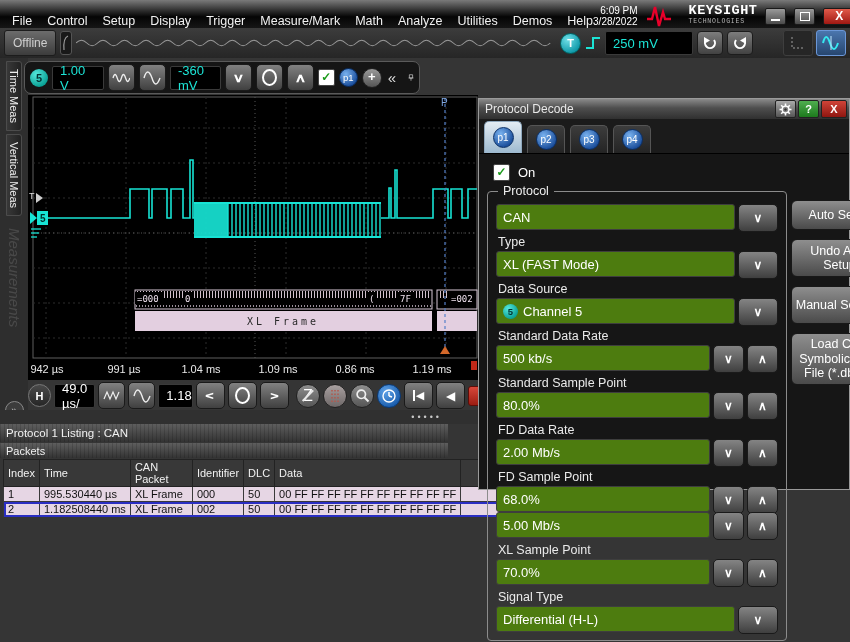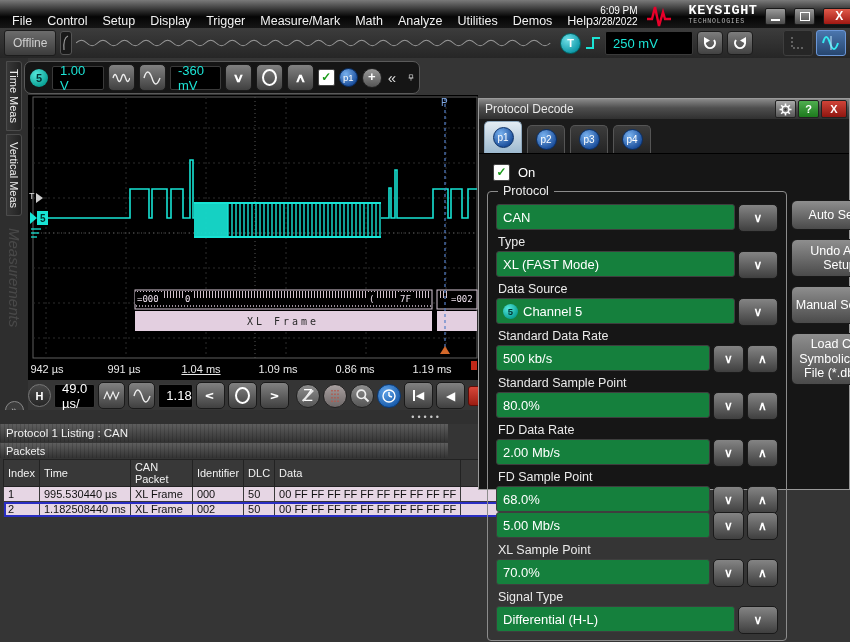--- a/index.html
+++ b/index.html
@@ -127,21 +127,21 @@
     background:linear-gradient(#3c3c3c,#242424);display:flex;align-items:center;justify-content:center;}
   .ptab.active{height:31px;background:linear-gradient(#e4edf4,#9db9cf);border-color:#8fa8bd;}
   .ptab .pcircle{width:19px;height:19px;font-size:10px;}
   #panel-body{position:relative;height:489px;padding:6px;box-sizing:border-box;}
   #on-row{display:flex;align-items:center;gap:8px;color:#fff;font-size:13px;margin:4px 0 10px 8px;}
   #proto-group{position:relative;border:1px solid #8c8c8c;border-radius:4px;width:300px;
     padding:12px 8px 8px;box-sizing:border-box;margin-left:2px;}
   #proto-legend{position:absolute;top:-8px;left:10px;background:#161616;padding:0 5px;color:#eee;font-size:12.5px;}
   .fld-label{color:#eaeaea;font-size:12.5px;margin:5px 0 2px 2px;}
   .fld-ctrl{display:flex;gap:3px;height:26px;}
-  .valbox{flex:1;background:#15803d;border:1px solid #3e3e3e;border-radius:3px;color:#fff;font-size:13px;
+  .valbox{flex:1;background:#4d7c0f;border:1px solid #3e3e3e;border-radius:3px;color:#fff;font-size:13px;
     display:flex;align-items:center;padding-left:6px;gap:5px;overflow:hidden;white-space:nowrap;}
   .sbtn{height:26px;border:1px solid #1a1a1a;border-radius:5px;background:linear-gradient(#848484,#3f3f3f);
     color:#fff;display:flex;align-items:center;justify-content:center;font-weight:bold;font-size:12px;flex:none;}
   .sbtn.dd{width:38px;}
   .sbtn.sp{width:29px;}
   .badge{width:15px;height:15px;border-radius:50%;background:radial-gradient(circle at 35% 30%,#55e8dc,#089e92 75%);
     color:#033;font-size:9.5px;font-weight:bold;display:flex;align-items:center;justify-content:center;flex:none;}
   #panel-btns{position:absolute;left:312px;top:46px;width:52px;}
   .panelbtn{width:97px;border:1px solid #181818;border-radius:6px;background:linear-gradient(#8e8e8e,#4a4a4a);
     color:#fff;font-size:12.5px;text-align:center;display:flex;align-items:center;justify-content:center;
@@ -378,21 +378,21 @@
           <text x="413" y="11" fill="#7fa6e0" font-size="10">P</text>
           <polygon points="412,259 422,259 417,251" fill="#d4682a"></polygon>
         </g>
     </svg>
   </div>
 
   <div id="axisrow">
     <div id="axis-redmark"></div>
   <div class="axis-tick" style="left: 19px;">942 µs</div>
       <div class="axis-tick" style="left: 96px;">991 µs</div>
-      <div class="axis-tick" style="left: 173px; text-decoration: underline;">1.04 ms</div>
+      <div class="axis-tick" style="left: 173px;">1.04 ms</div>
       <div class="axis-tick" style="left: 250px;">1.09 ms</div>
       <div class="axis-tick" style="left: 327px;">0.86 ms</div>
       <div class="axis-tick" style="left: 404px;">1.19 ms</div>
     </div>
 
   <div id="hbar">
     <div class="circlebtn">H</div>
     <div class="blackbox" id="hb-timebase">49.0 µs/</div>
     <div class="sqbtn">
       <svg width="18" height="12" viewBox="0 0 18 12">

